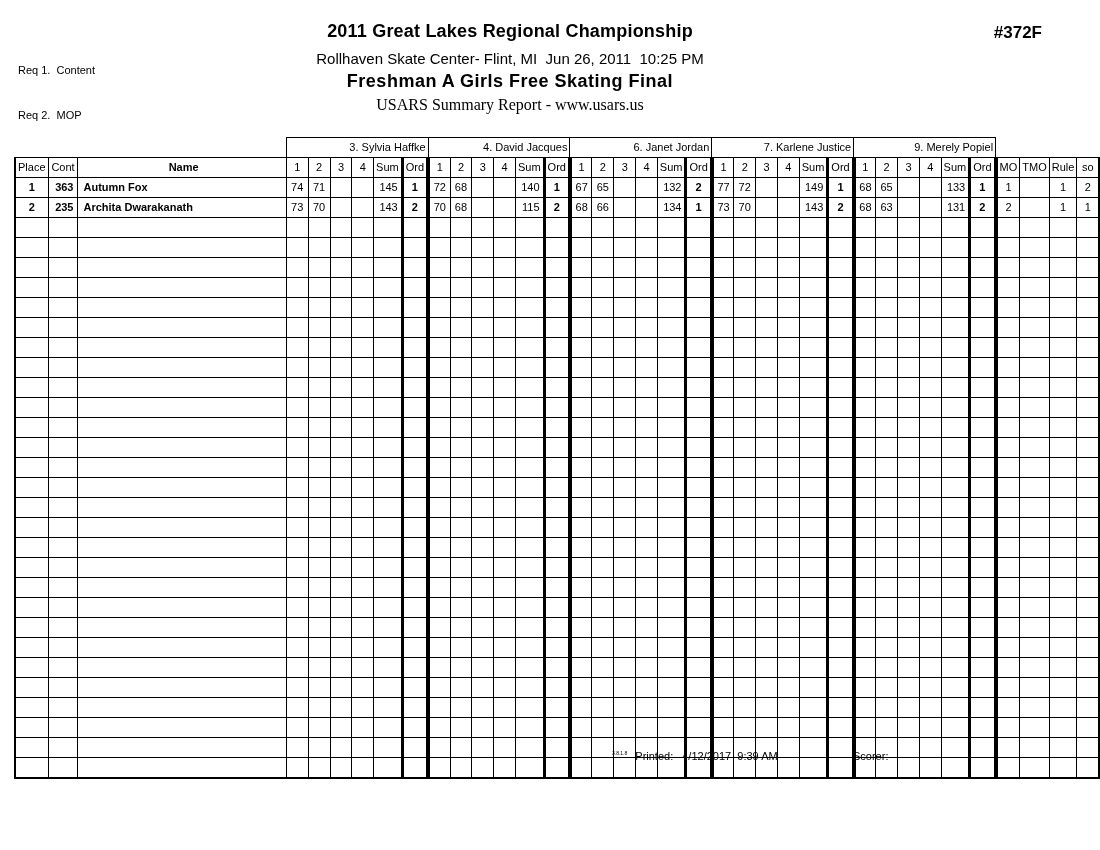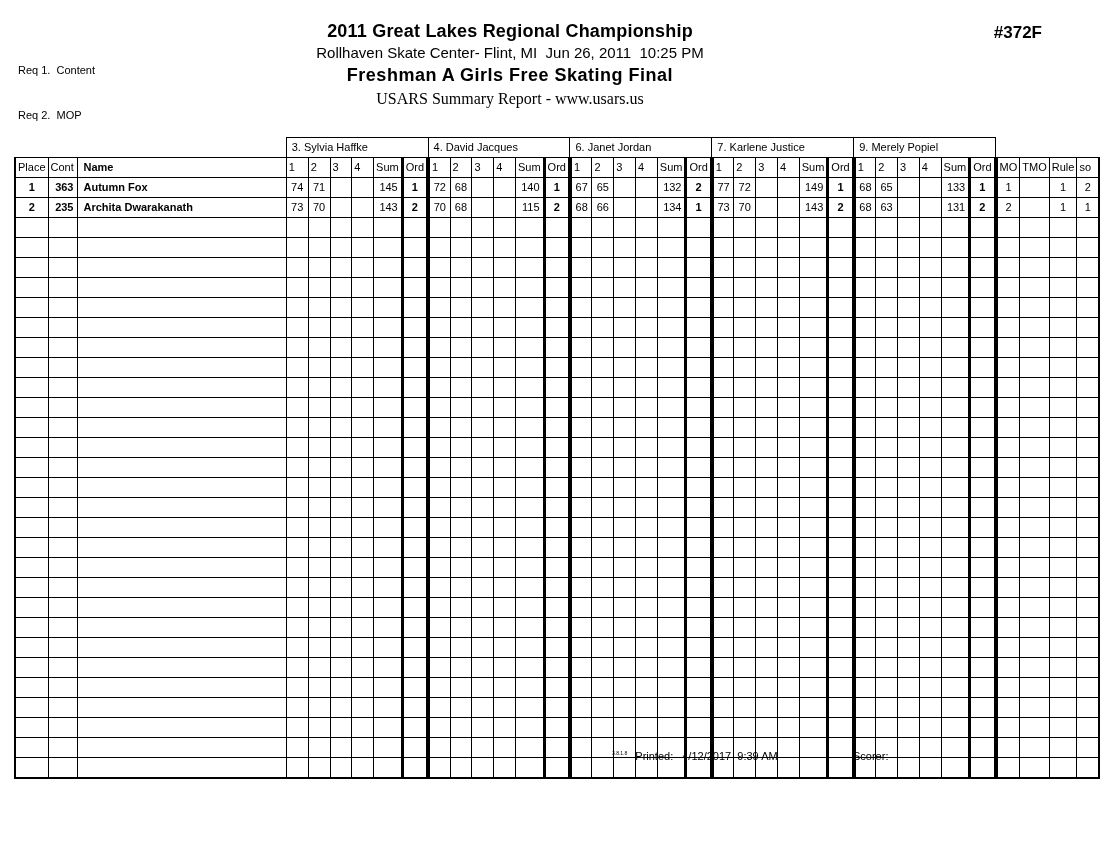--- a/index.html
+++ b/index.html
@@ -4,35 +4,35 @@
 <style>
   * { margin:0; padding:0; box-sizing:content-box; }
   html,body { background:#e8e8e8; }
   body { font-family:"Liberation Sans", sans-serif; }
   .page { position:relative; width:1100px; height:850px; background:#ffffff; color:#000; overflow:hidden; }
 
   
   .req-block { position:absolute; left:18px; top:33px; font-size:11px; line-height:15px; white-space:pre; }
   .titles { position:absolute; left:0; top:21px; width:1020px; text-align:center; }
   .t1 { font-size:18px; font-weight:bold; letter-spacing:0.2px; }
-  .t2 { font-size:15px; margin-top:2px; white-space:pre; }
+  .t2 { font-size:15px; margin-top:8px; white-space:pre; }
   .t3 { font-size:18px; font-weight:bold; margin-top:4px; letter-spacing:0.5px; }
   .t4 { font-size:16px; margin-top:4px;font-family:Liberation Serif, serif; }
   .docnum { position:absolute; right:58px; top:23px; font-size:17px; font-weight:bold; }
 
   
   #score-table { position:absolute; left:14px; top:137px; border-collapse:collapse; table-layout:fixed; }
   #score-table td {
     border:1px solid #000; height:19px; line-height:17px;
     font-size:11px; padding:0 2px; overflow:hidden; white-space:nowrap;
   }
-  tr.jrow td { height:19px; }
+  tr.jrow td { height:19px;text-align:right; }
   .nb { border:none !important; }
   .judge-name { white-space:pre; text-align:left; padding-left:5px !important; font-size:11px; }
-  tr.hrow td { border-top:2px solid #000; border-bottom:2px solid #000; font-size:10px; padding:0 1px; }
+  tr.hrow td { border-top:2px solid #000; border-bottom:2px solid #000; font-size:10px; text-align:center; padding:0 1px; }
   #score-table tr:last-child td:not(.nb) { border-bottom:2px solid #000; }
   .el { border-left:2px solid #000 !important; }
   .er { border-right:2px solid #000 !important; }
   .ordc { border-left:3px solid #000 !important; border-right:4px solid #000 !important; text-align:center; }
   .c { text-align:center; }
   .r { text-align:right; padding-right:4px !important; }
   .nm { text-align:left; padding-left:5px !important;font-weight:bold; }
   .sum { text-align:right; padding-right:3px !important; }
   .bold { font-weight:bold; }
 

